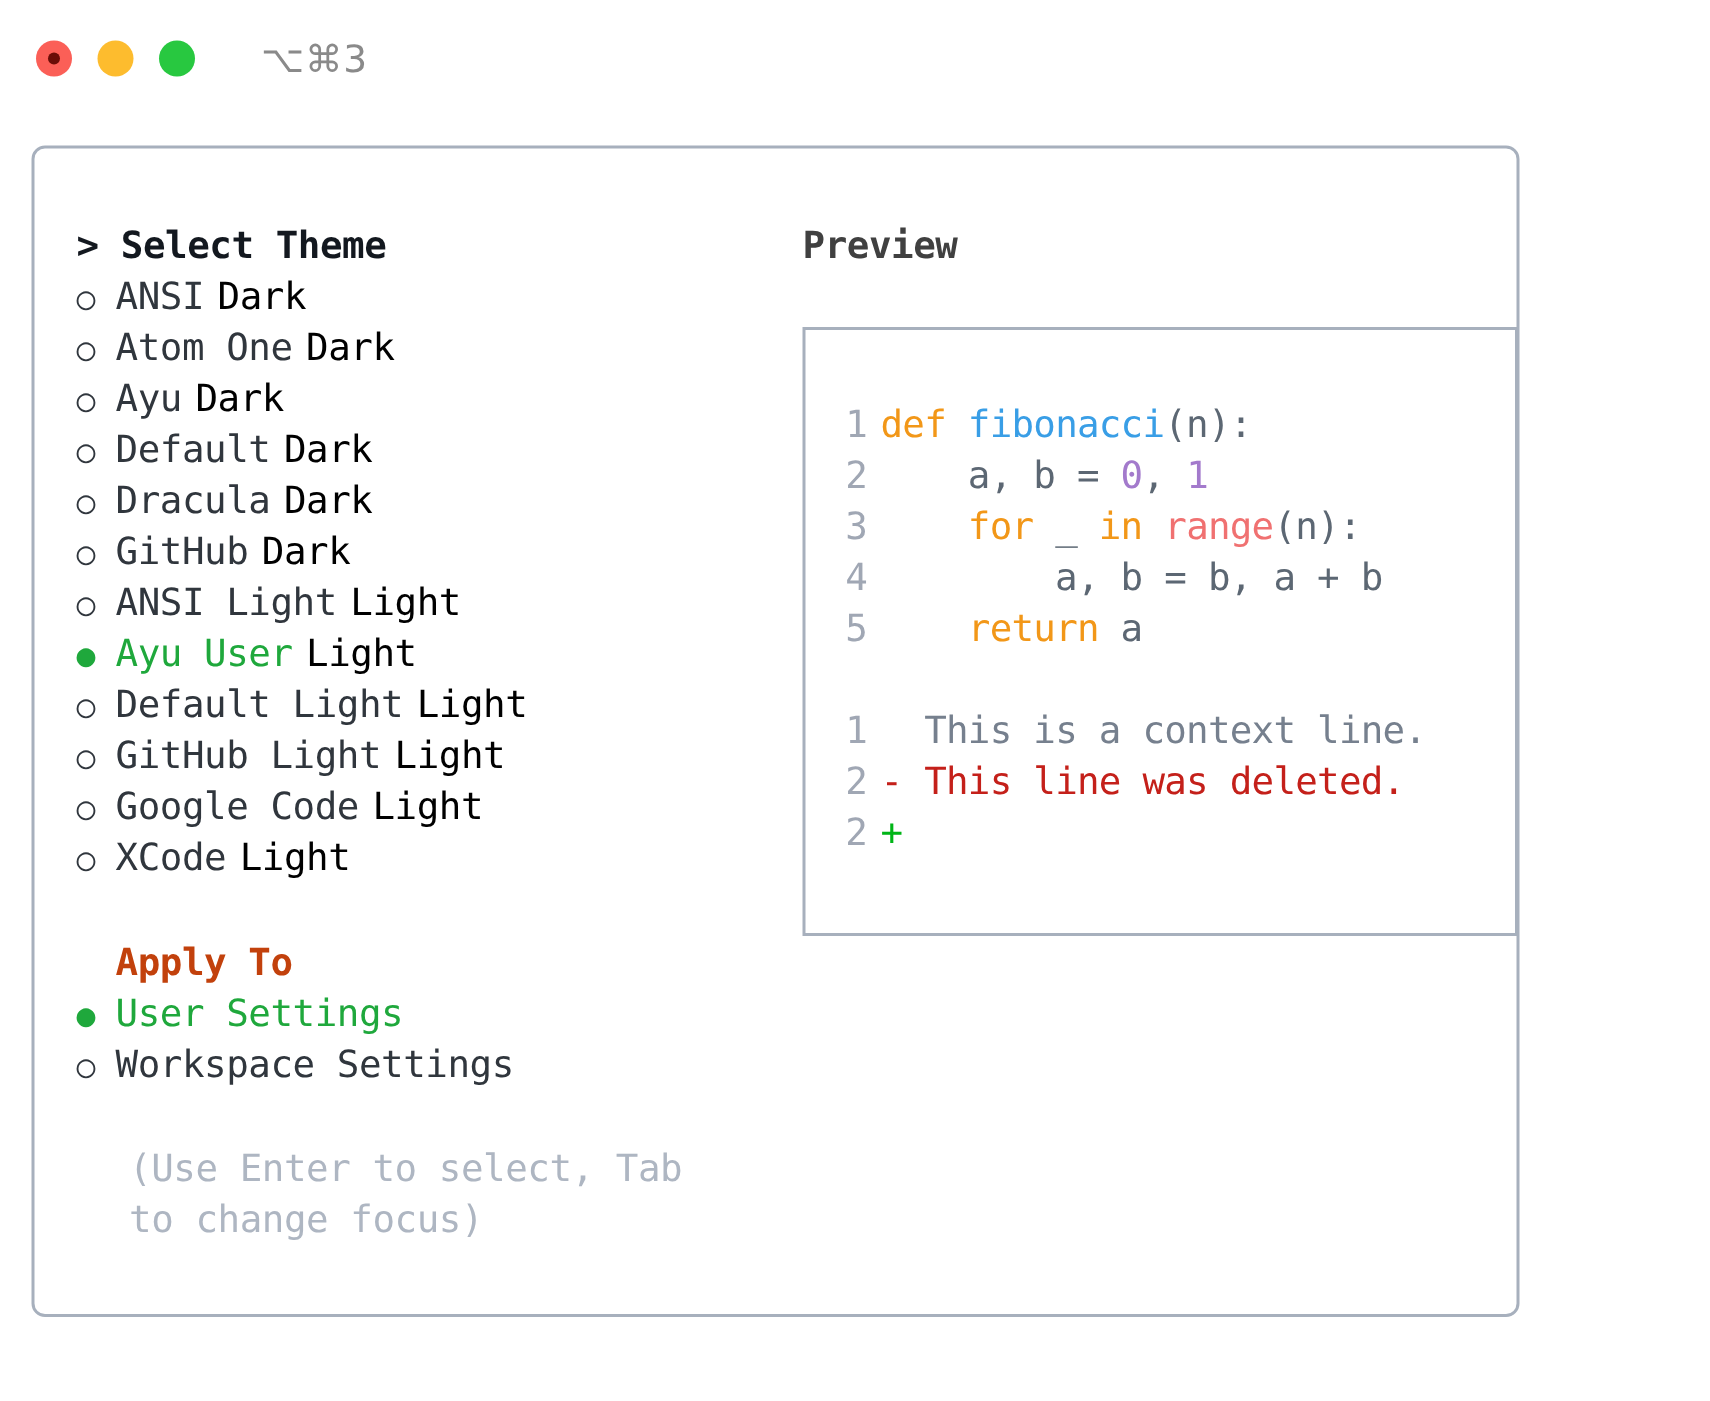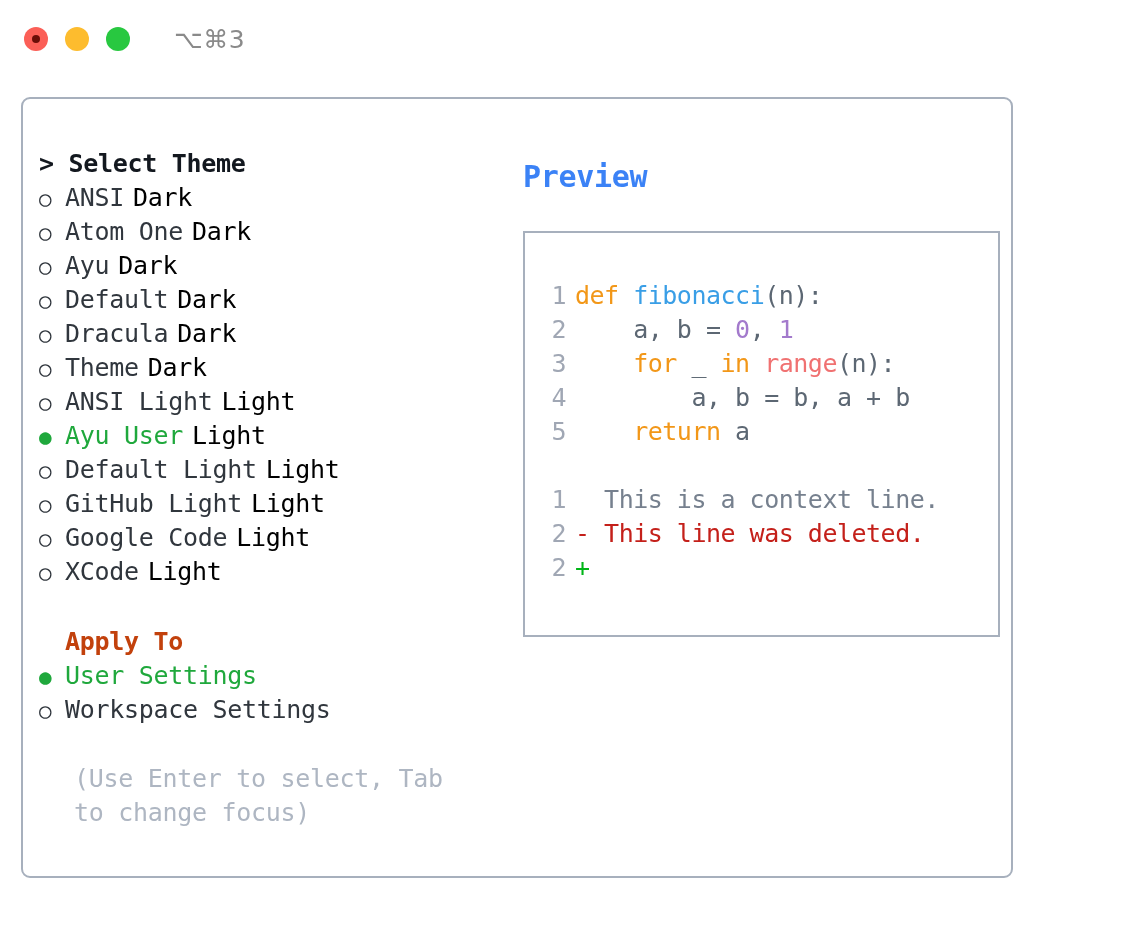--- a/index.html
+++ b/index.html
@@ -77,21 +77,21 @@
     height: 781px;
     border: 2px solid #a7b0bd;
     border-radius: 9px;
     box-sizing: border-box;
     background: #ffffff;
   }
 
   .card-inner {
     position: absolute;
     left: 0; top: 0; right: 0; bottom: 0;
-    padding: 48px 0 0 16px;
+    padding: 48px 0 0 28px;
     box-sizing: border-box;
     display: flex;
   }
 
   
   .left-col {
     width: 462px;
     flex: 0 0 462px;
     box-sizing: border-box;
   }
@@ -152,26 +152,25 @@
     margin-left: 35px;
   }
 
   
   .right-col {
     flex: 1 1 auto;
     box-sizing: border-box;
     padding-left: 22px;
   }
   .preview-head {
-    font-size: 30px;
+    font-size: 25px;
     font-weight: bold;
-    color: #3b82f6;
-    line-height: 34px;
-    letter-spacing: -0.3px;
-    margin-top: 13px;
+    color: #404040;
+    line-height: 34px;
+    letter-spacing: -0.3px;
   }
   .preview-box {
     margin-top: 37px;
     width: 477px;
     height: 406px;
     border: 2px solid #a7b0bd;
     box-sizing: border-box;
     background: #ffffff;
     padding: 46px 0 0 18px;
   }
@@ -250,21 +249,21 @@
         </div>
 
         <div class="opt-row">
           <span class="marker">○</span>
           <span class="opt-label">Dracula</span>
           <span class="opt-tag">Dark</span>
         </div>
 
         <div class="opt-row">
           <span class="marker">○</span>
-          <span class="opt-label">Theme</span>
+          <span class="opt-label">GitHub</span>
           <span class="opt-tag">Dark</span>
         </div>
 
         <div class="opt-row">
           <span class="marker">○</span>
           <span class="opt-label">ANSI Light</span>
           <span class="opt-tag">Light</span>
         </div>
 
         <div class="opt-row selected">

